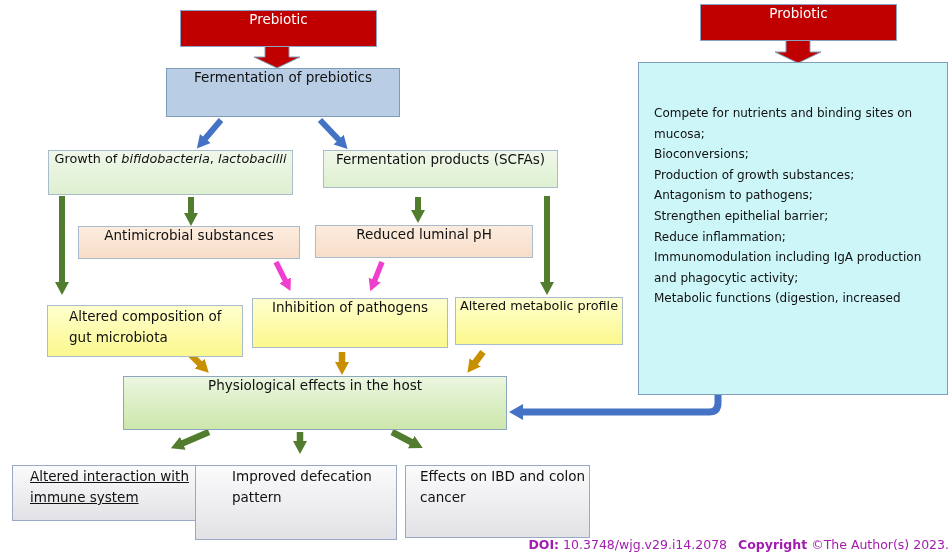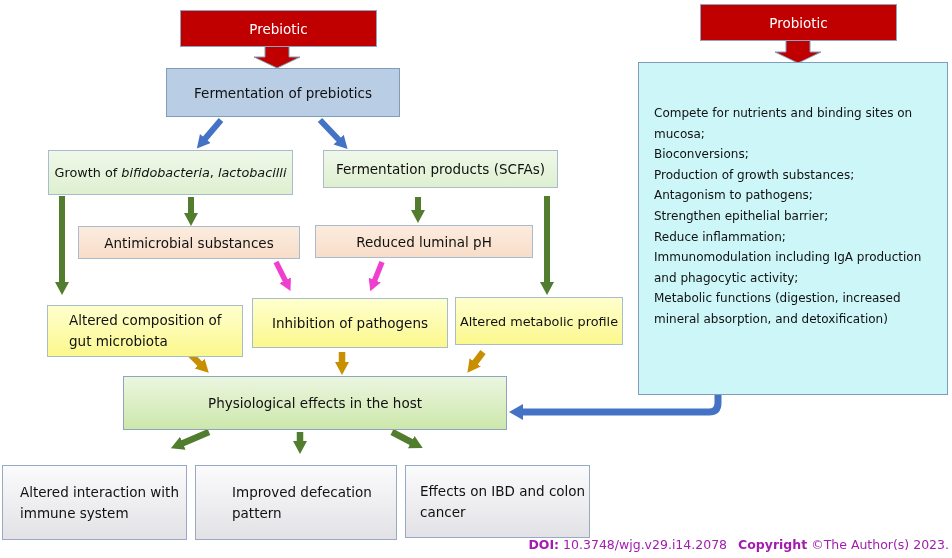--- a/index.html
+++ b/index.html
@@ -4,21 +4,21 @@
 <style>
   html,body { margin:0; padding:0; background:#ffffff; }
   .canvas {
     position:relative; width:952px; height:558px; background:#ffffff;
     font-family:"DejaVu Sans","Liberation Sans",sans-serif; color:#111;
     overflow:hidden;
   }
   .arrow-layer { position:absolute; left:0; top:0; width:952px; height:558px; pointer-events:none; }
   .box {
     position:absolute; box-sizing:border-box; display:flex;
-    align-items:center; justify-content:center; text-align:center;
+    align-items:flex-start; justify-content:center; text-align:center;
     font-size:13.5px; border:1px solid #94aac2; white-space:nowrap;
   }
   .red   { background:#c00000; color:#ffffff; border-color:#8ba4c4; }
   .blue  { background:#b9cde5; border-color:#7f9db9; }
   .glight{ background:linear-gradient(180deg,#f0f8ea 0%,#def0d0 100%); border-color:#a9bccd; }
   .peach { background:linear-gradient(180deg,#fcecde 0%,#f8ddc9 100%); border-color:#a9bccd; }
   .yellow{ background:linear-gradient(180deg,#ffffce 0%,#fbf88d 100%); border-color:#a9bccd; }
   .physio{ background:linear-gradient(180deg,#ebf6e0 0%,#cde7ab 100%); border-color:#8ca6bf; }
   .gray  { background:linear-gradient(180deg,#fbfbfc 0%,#e2e2e6 100%); border-color:#97a9c4; }
   .panel { background:#cdf6f9; border-color:#7f9db9; }
@@ -27,21 +27,21 @@
   #n-prebiotic    { left:180px; top:10px;  width:197px; height:37px; }
   #n-fermentation { left:166px; top:68px;  width:234px; height:49px; }
   #n-growth       { left:48px;  top:150px; width:245px; height:45px; font-size:12.8px; }
   #n-products     { left:323px; top:150px; width:235px; height:38px; }
   #n-antimicrobial{ left:78px;  top:226px; width:222px; height:33px; }
   #n-reducedph    { left:315px; top:225px; width:218px; height:33px; }
   #n-composition  { left:47px;  top:297px; width:196px; height:52px; padding-left:21px; }
   #n-inhibition   { left:252px; top:298px; width:196px; height:50px; }
   #n-metabolic    { left:455px; top:297px; width:168px; height:48px; font-size:12.8px; }
   #n-physio       { left:123px; top:376px; width:384px; height:54px; }
-  #n-immune       { left:2px;   top:457px; width:185px; height:75px; padding-left:17px; }
+  #n-immune       { left:12px;   top:457px; width:185px; height:56px; padding-left:17px;text-decoration:underline; }
   #n-defecation   { left:195px; top:457px; width:202px; height:75px; padding-left:36px; }
   #n-ibd          { left:405px; top:457px; width:185px; height:73px; padding-left:14px; }
   #n-probiotic    { left:700px; top:4px;   width:197px; height:37px; }
   #n-panel        { left:638px; top:62px;  width:310px; height:333px;
                     align-items:flex-start; justify-content:flex-start; text-align:left;
                     padding:40px 6px 0 15px; font-size:12px; }
   #n-panel .line  { white-space:nowrap; line-height:20.6px; }
   .em { font-style:italic; }
 
   .footer { position:absolute; top:537px; right:3px; font-size:12.5px; color:#a21caf; white-space:nowrap; }
@@ -162,21 +162,20 @@
         <div class="line">Compete for nutrients and binding sites on</div>
         <div class="line">mucosa;</div>
         <div class="line">Bioconversions;</div>
         <div class="line">Production of growth substances;</div>
         <div class="line">Antagonism to pathogens;</div>
         <div class="line">Strengthen epithelial barrier;</div>
         <div class="line">Reduce inflammation;</div>
         <div class="line">Immunomodulation including IgA production</div>
         <div class="line">and phagocytic activity;</div>
         <div class="line">Metabolic functions (digestion, increased</div>
-        <div class="line">mineral absorption, and detoxification)</div>
       </div>
   </div>
 
   <div class="footer">
     <span class="b">DOI:</span>
     <span>10.3748/wjg.v29.i14.2078</span>
     <span class="b gap">Copyright</span>
     <span>©The Author(s) 2023.</span>
   </div>
 

